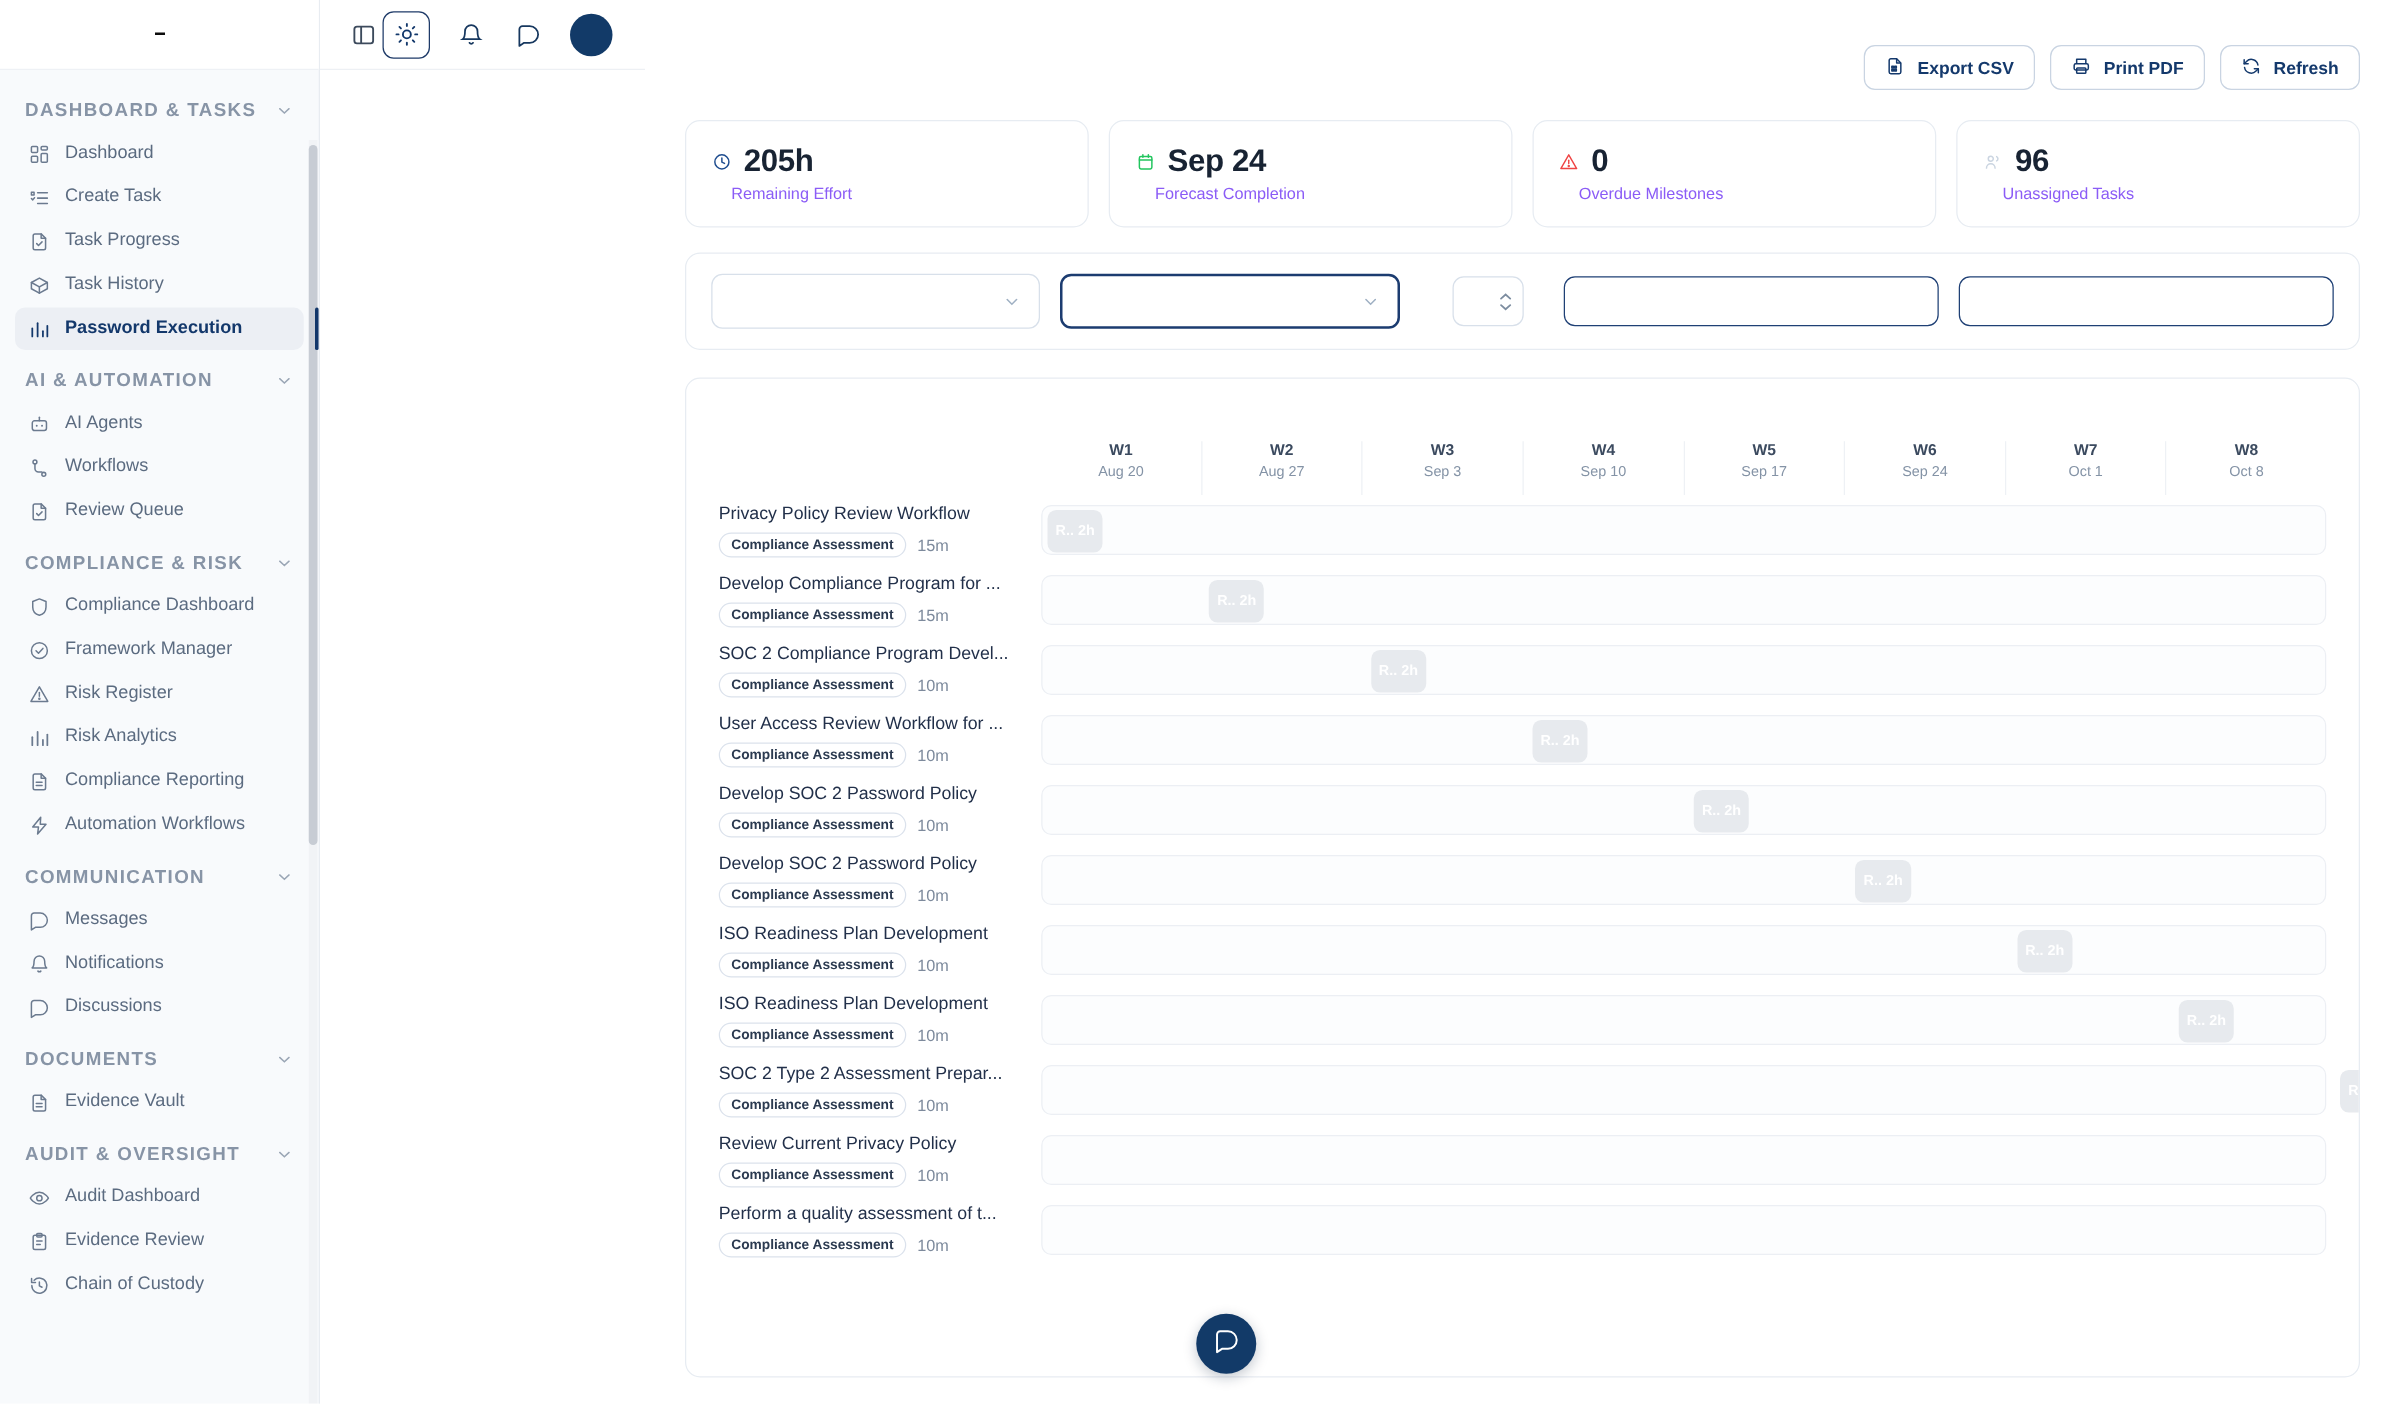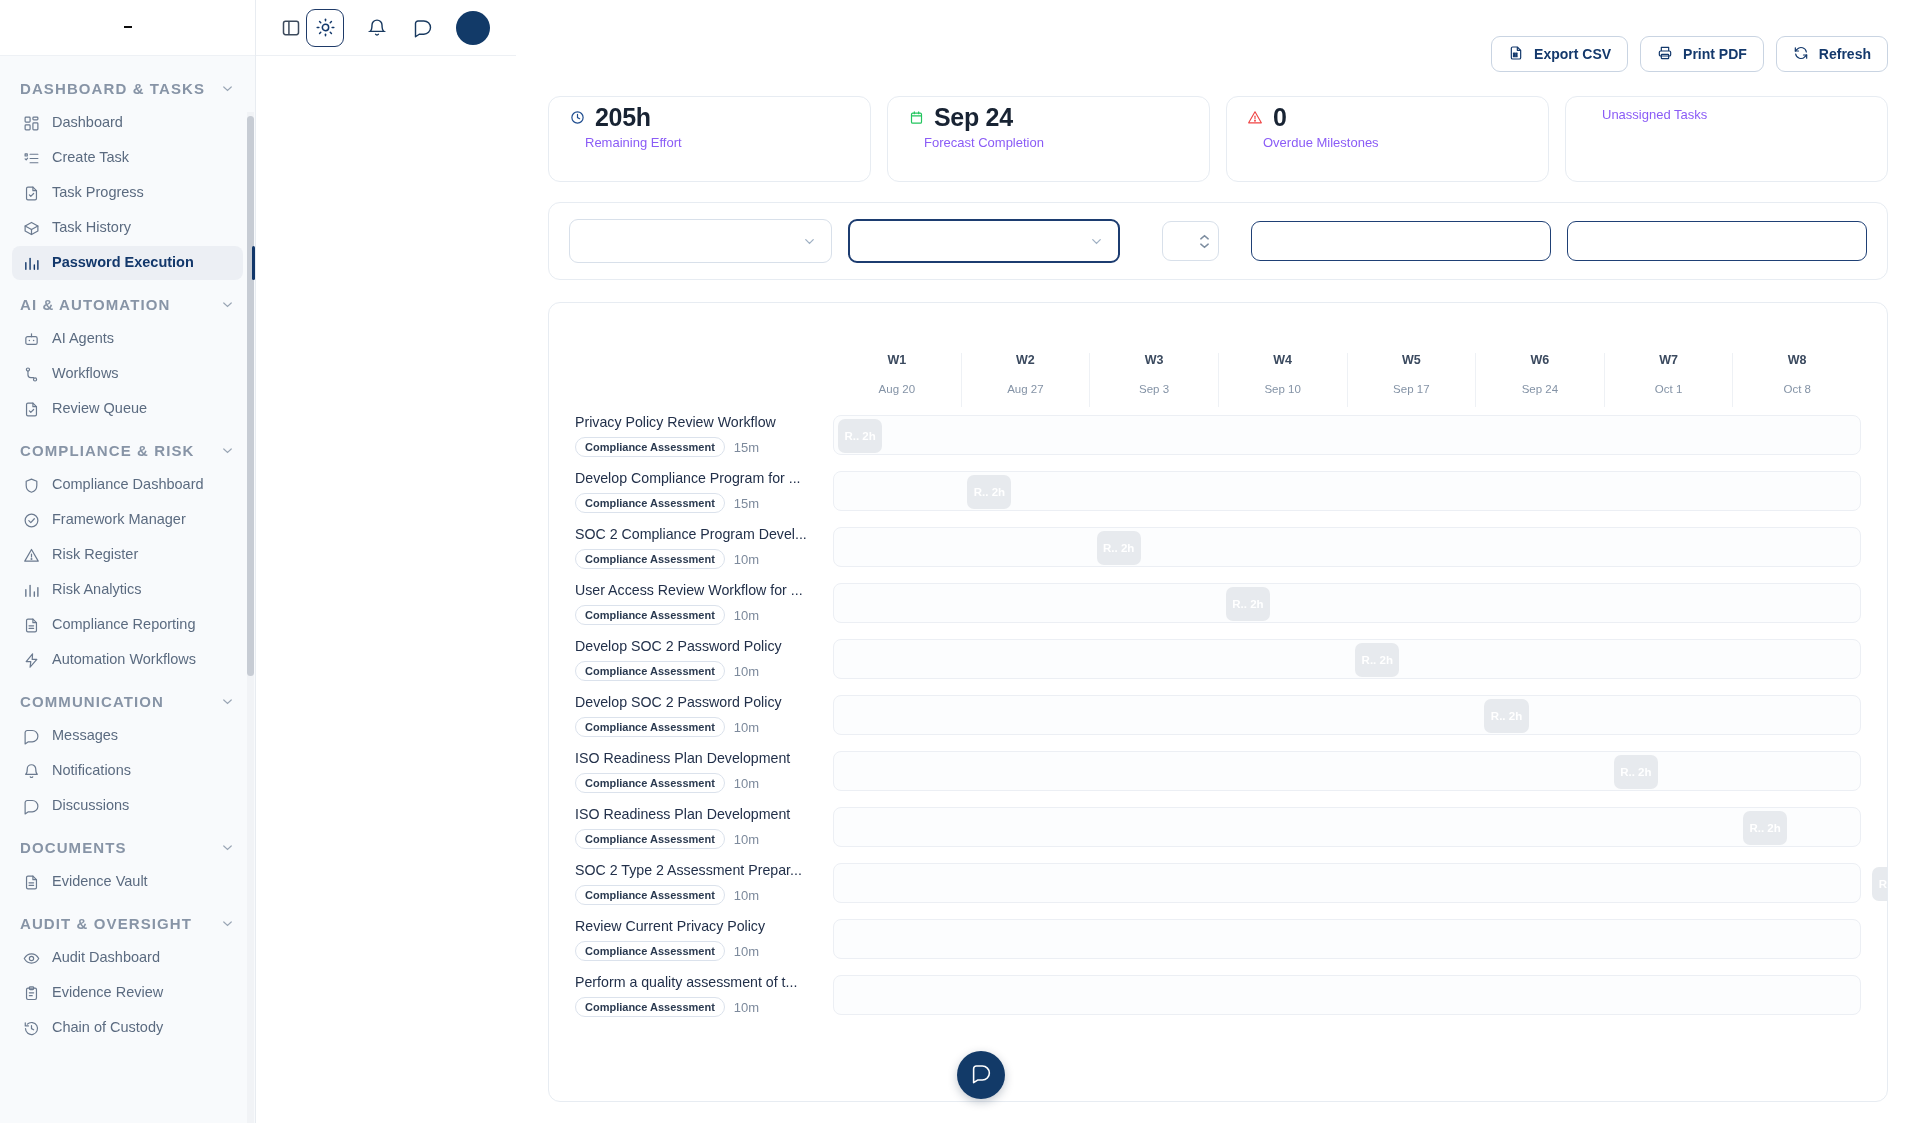--- a/index.html
+++ b/index.html
@@ -108,21 +108,21 @@
   .btn-outline {
     display: flex; align-items: center; gap: 10px;
     height: 36px; padding: 0 16px; border: 1.3px solid #c9d4e2; border-radius: 9px;
     background: #fff; color: #14396c; font-size: 14px; font-weight: 600; cursor: pointer;
   }
 
   
   .kpi-row { display: grid; grid-template-columns: repeat(4, 1fr); gap: 16px; margin-top: 24px; }
   .kpi-card {
     border: 1.2px solid #e7ecf2; border-radius: 12px; background: #fff;
-    padding: 6px 20px 20px 20px; height: 86px;
+    padding: 18px 20px 20px 20px; height: 86px;
   }
   .kpi-line { display: flex; align-items: center; gap: 10px; }
   .kpi-ic { width: 16px; height: 16px; flex:0 0 16px; display:flex;align-items:center;justify-content:center; }
   .kpi-value { font-size: 25px; font-weight: 700; color: #182333; letter-spacing: -.3px; line-height: 28px; }
   .kpi-label { font-size: 13px; color: #8b5cf6; margin-top: 4px; margin-left: 16px; }
 
   
   .filter-card {
     margin-top: 20px; border: 1.2px solid #e7ecf2; border-radius: 12px;
     background: #fff; padding: 16px 20px; display: flex; align-items: center; gap: 16px;
@@ -161,21 +161,21 @@
   .tl-grid { margin-top: 28px; }
   .tl-header-row { display: flex; align-items: flex-end; }
   .tl-label-col { width: 258px; flex: 0 0 258px; }
   .tl-weeks { flex: 1 1 auto; display: flex; border-left: 0; }
   .tl-week {
     flex: 1 1 0; text-align: center; padding-bottom: 12px;
     border-left: 1px solid #eef1f5;
   }
   .tl-week:first-child { border-left: none; }
   .tl-week .wk { font-size: 12.5px; font-weight: 700; color: #3b4a5f; }
-  .tl-week .dt { font-size: 11.5px; color: #8493a6; margin-top: 16px; }
+  .tl-week .dt { font-size: 11.5px; color: #8493a6; margin-top: 5px; }
 
   .tl-body { position: relative; }
   .tl-row { display: flex; align-items: center; height: 56px; }
   .task-meta { width: 258px; flex: 0 0 258px; padding-right: 18px; }
   .task-name {
     font-size: 14.2px; color: #22304a; font-weight: 500; white-space: nowrap;
     overflow: hidden; text-overflow: ellipsis; line-height: 18px;
   }
   .task-tags { display: flex; align-items: center; gap: 9px; margin-top: 6px; }
   .chip {
@@ -598,20 +598,30 @@
                   <path d="M12 3.5 21.5 20h-19z"></path>
                   <line x1="12" y1="10" x2="12" y2="14"></line>
                   <circle cx="12" cy="17" r=".6" fill="currentColor"></circle>
                 </svg>
               </span>
               <span class="kpi-value">0</span>
             </div>
             <div class="kpi-label">Overdue Milestones</div>
           </div>
           <div class="kpi-card">
+            <div class="kpi-line">
+              <span class="kpi-ic" style="color:#cbd5e1">
+                <svg width="15" height="15" viewBox="0 0 24 24" fill="none" stroke="currentColor" stroke-width="1.9" stroke-linecap="round">
+                  <circle cx="9" cy="8" r="3.2"></circle>
+                  <path d="M3.5 20c0-3.3 2.5-5.6 5.5-5.6s5.5 2.3 5.5 5.6"></path>
+                  <path d="M16.5 5.2a3.2 3.2 0 0 1 0 5.6"></path>
+                </svg>
+              </span>
+              <span class="kpi-value">96</span>
+            </div>
             <div class="kpi-label">Unassigned Tasks</div>
           </div>
         </div>
 
       <div class="filter-card">
         <div class="select w1">
           <span></span>
           <span class="caret">
             <svg width="15" height="15" viewBox="0 0 24 24" fill="none" stroke="currentColor" stroke-width="2" stroke-linecap="round">
                 <polyline points="6 9 12 15 18 9"></polyline>

